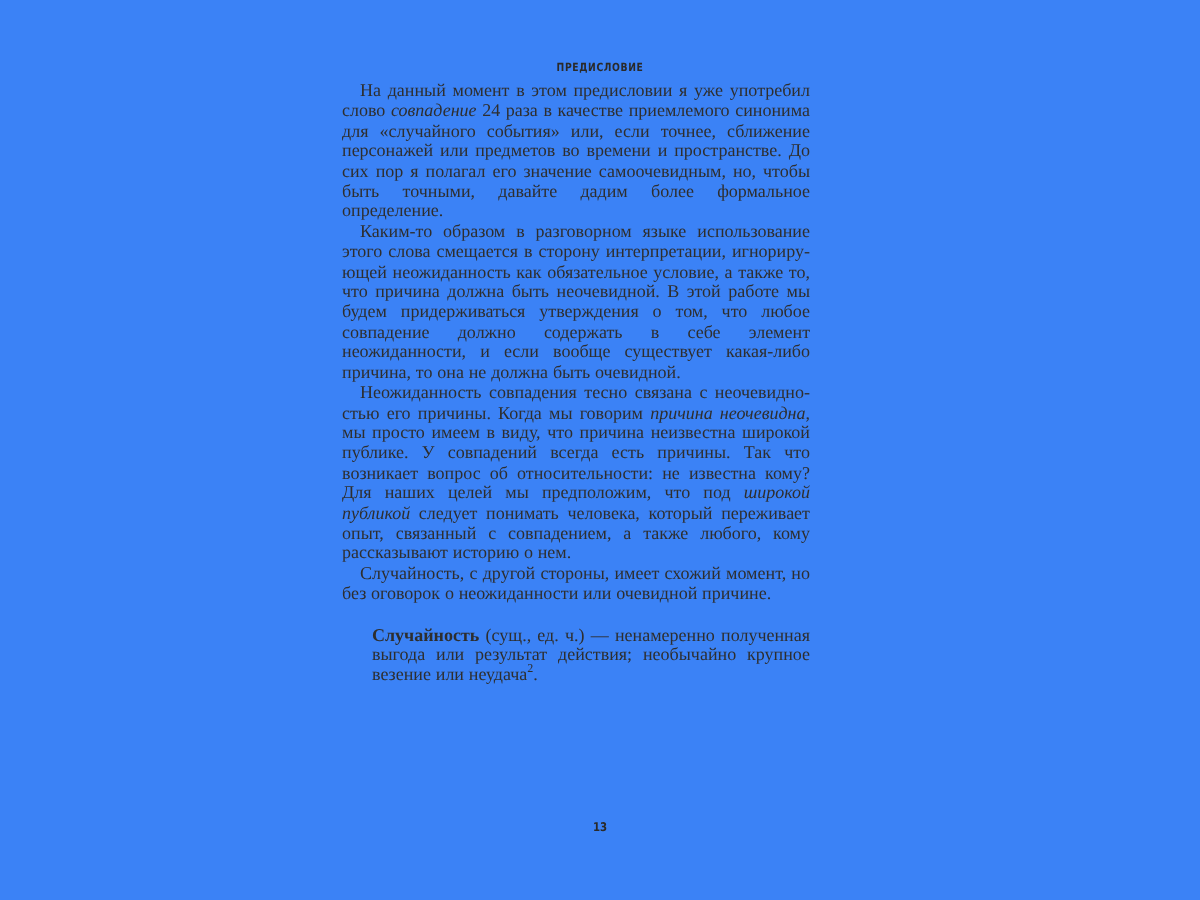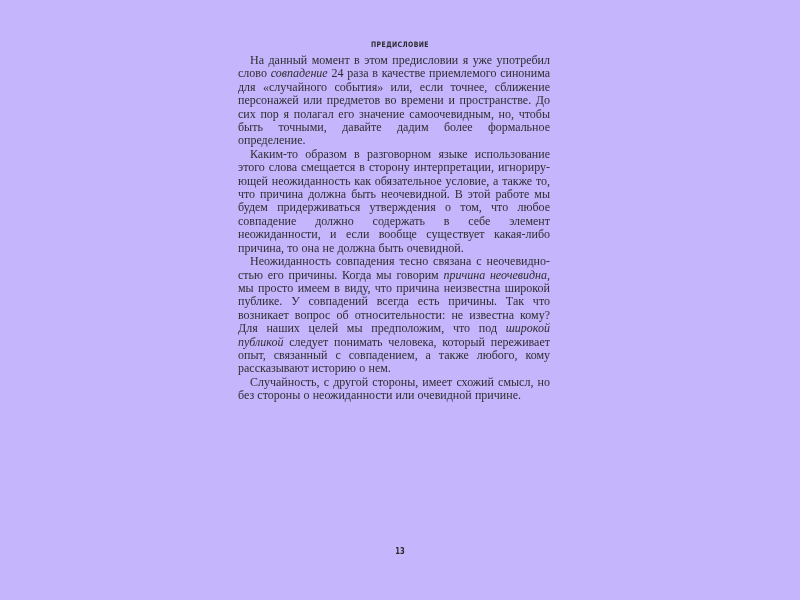--- a/index.html
+++ b/index.html
@@ -4,42 +4,42 @@
 <style>
   html, body {
     margin: 0;
     padding: 0;
     background: #ffffff;
   }
   .page {
     position: relative;
     width: 800px;
     height: 600px;
-    background: #c4b5fd;
+    background: #3b82f6;
     overflow: hidden;
     font-family: "Liberation Serif", serif;
     color: #2e2e2e;
   }
   .running-head {
     position: absolute;
     top: 40px;
     left: 0;
     width: 100%;
     text-align: center;
     font-family: "DejaVu Sans", sans-serif;
     font-weight: 700;
     font-size: 7.5px;
     letter-spacing: 0.5px;
     color: #2a2a2a;
     transform: scaleX(0.82);
     transform-origin: 50% 50%;
   }
   .text-column {
     position: absolute;
-    left: 238px;
+    left: 228px;
     top: 54px;
     width: 312px;
     font-size: 12px;
     line-height: 13.4px;
     text-align: justify;
     hyphens: manual;
     word-spacing: 0.2px;
   }
   .text-column p {
     margin: 0;
@@ -82,17 +82,18 @@
 </head>
 <body>
 
 <div class="page">
   <div class="running-head">ПРЕДИСЛОВИЕ</div>
 
   <div class="text-column">
       <p class="paragraph"><span>На данный момент в этом предисловии я уже употребил слово </span><i>совпадение</i><span> 24 раза в качестве приемлемого синонима для «случайного события» или, если точнее, сближение персо­нажей или предметов во времени и пространстве. До сих пор я полагал его значение самоочевидным, но, чтобы быть точ­ными, давайте дадим более формальное определение.</span></p>
       <p class="paragraph"><span>Каким-то образом в разговорном языке использование этого слова смещается в сторону интерпретации, игнориру­ющей неожиданность как обязательное условие, а также то, что причина должна быть неочевидной. В этой работе мы бу­дем придерживаться утверждения о том, что любое совпаде­ние должно содержать в себе элемент неожиданности, и если вообще существует какая-либо причина, то она не должна быть очевидной.</span></p>
       <p class="paragraph"><span>Неожиданность совпадения тесно связана с неочевидно­стью его причины. Когда мы говорим </span><i>причина неочевидна</i><span>, мы просто имеем в виду, что причина неизвестна широкой пу­блике. У совпадений всегда есть причины. Так что возникает вопрос об относительности: не известна кому? Для наших целей мы предположим, что под </span><i>широкой публикой</i><span> следует понимать человека, который переживает опыт, связанный с совпадением, а также любого, кому рассказывают историю о нем.</span></p>
-      <p class="paragraph"><span>Случайность, с другой стороны, имеет схожий смысл, но без стороны о неожиданности или очевидной причине.</span></p>
+      <p class="paragraph"><span>Случайность, с другой стороны, имеет схожий момент, но без оговорок о неожиданности или очевидной причине.</span></p>
+      <p class="definition"><b>Случайность</b><span> (сущ., ед. ч.) — ненамеренно полученная вы­года или результат действия; необычайно крупное везение или неудача</span><sup>2</sup><span>.</span></p>
     </div>
 
   <div class="page-number">13</div>
 </div>
 
 </body></html>

